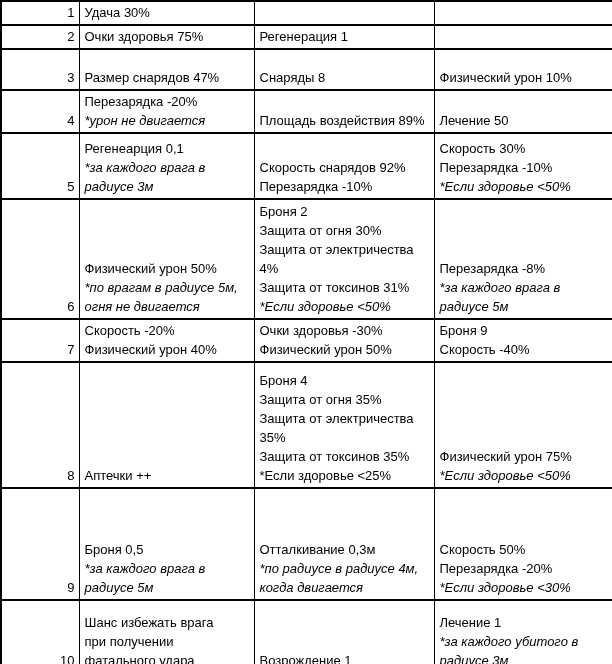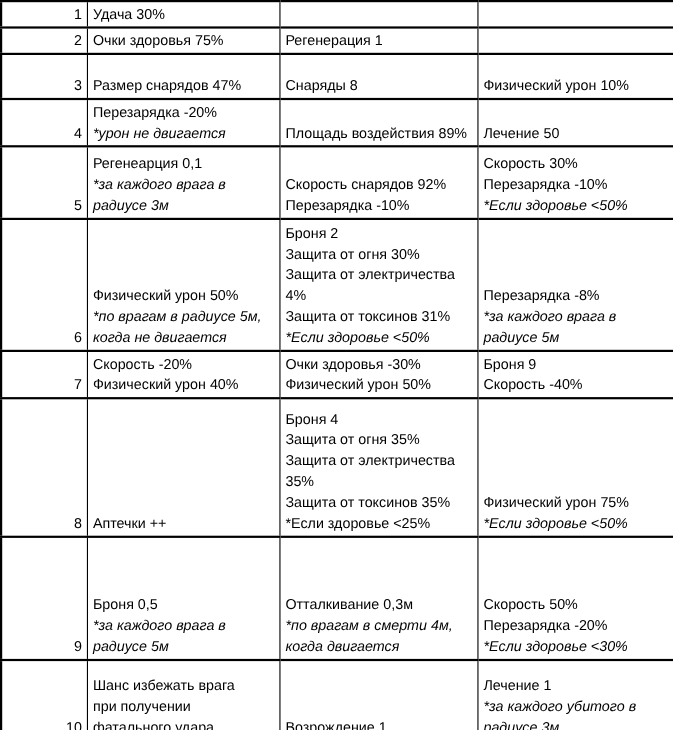--- a/index.html
+++ b/index.html
@@ -112,21 +112,21 @@
             <div class="stat-line">Скорость 30%</div>
             <div class="stat-line">Перезарядка -10%</div>
             <div class="stat-line italic">*Если здоровье &lt;50%</div>
           </td>
         </tr>
         <tr style="height: 120px;">
           <td class="rownum">6</td>
           <td class="hl">
             <div class="stat-line">Физический урон 50%</div>
             <div class="stat-line italic">*по врагам в радиусе 5м,</div>
-            <div class="stat-line italic">когда не двигается</div>
+            <div class="stat-line italic">огня не двигается</div>
           </td>
           <td>
             <div class="stat-line">Броня 2</div>
             <div class="stat-line">Защита от огня 30%</div>
             <div class="stat-line">Защита от электричества</div>
             <div class="stat-line">4%</div>
             <div class="stat-line">Защита от токсинов 31%</div>
             <div class="stat-line italic">*Если здоровье &lt;50%</div>
           </td>
           <td>
@@ -170,21 +170,21 @@
         </tr>
         <tr style="height: 112px;">
           <td class="rownum">9</td>
           <td class="hl">
             <div class="stat-line">Броня 0,5</div>
             <div class="stat-line italic">*за каждого врага в</div>
             <div class="stat-line italic">радиусе 5м</div>
           </td>
           <td>
             <div class="stat-line">Отталкивание 0,3м</div>
-            <div class="stat-line italic">*по врагам в смерти 4м,</div>
+            <div class="stat-line italic">*по радиусе в радиусе 4м,</div>
             <div class="stat-line italic">когда двигается</div>
           </td>
           <td>
             <div class="stat-line">Скорость 50%</div>
             <div class="stat-line">Перезарядка -20%</div>
             <div class="stat-line italic">*Если здоровье &lt;30%</div>
           </td>
         </tr>
         <tr style="height: 73px;">
           <td class="rownum">10</td>

